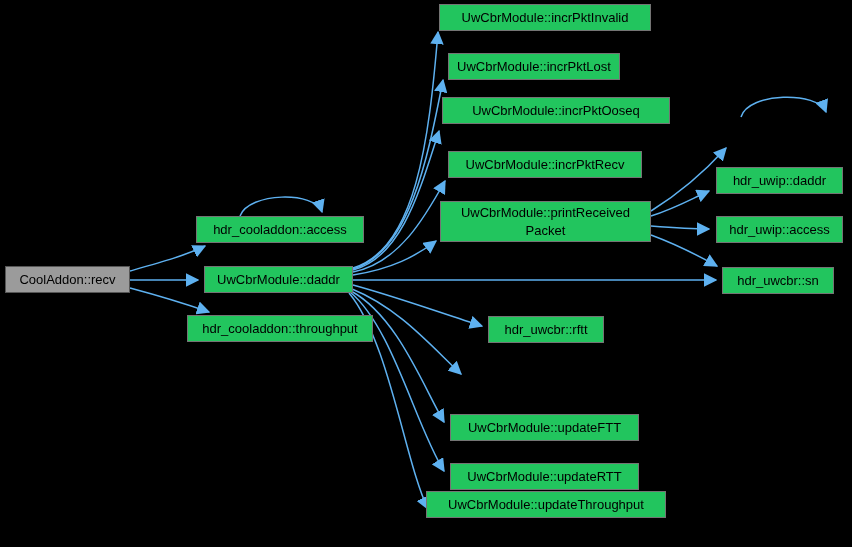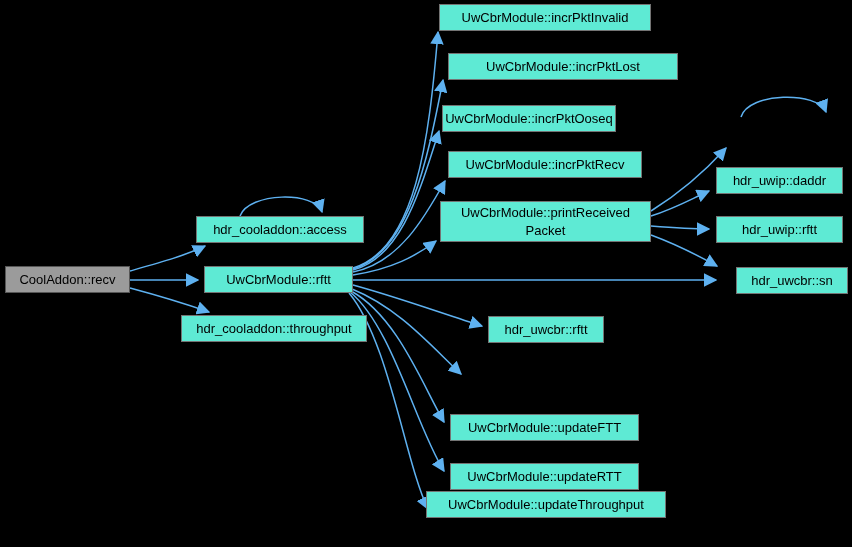--- a/index.html
+++ b/index.html
@@ -16,21 +16,21 @@
     font-family: "Liberation Sans", "DejaVu Sans", sans-serif;
   }
   #edges {
     position: absolute;
     left: 0; top: 0;
     width: 852px; height: 547px;
   }
   .node {
     position: absolute;
     box-sizing: border-box;
-    background: #5eead4;
+    background: #22c55e;
     border: 1px solid #747474;
     color: #000000;
     font-size: 13px;
     line-height: 1.35;
     display: flex;
     align-items: center;
     justify-content: center;
     text-align: center;
     white-space: pre-line;
     cursor: pointer;
@@ -74,41 +74,41 @@
     <path d="M651,216 C676,208 691,199 709,191" marker-end="url(#arrow)"></path>
     <path d="M651,226 C676,228 691,229 709,229" marker-end="url(#arrow)"></path>
     <path d="M651,235 C678,245 699,256 717,266" marker-end="url(#arrow)"></path>
     <path d="M741,117 C748,92 818,91 826,112" marker-end="url(#arrow)"></path>
   </svg>
 
   <div class="node hl" style="left:5px;   top:266px; width:125px; height:27px;">CoolAddon::recv</div>
 
   <div class="node" style="left:196px; top:216px; width:168px; height:27px;">hdr_cooladdon::access</div>
 
-  <div class="node" style="left:204px; top:266px; width:149px; height:27px;">UwCbrModule::rftt</div>
+  <div class="node" style="left:204px; top:266px; width:149px; height:27px;">UwCbrModule::daddr</div>
 
-  <div class="node" style="left:181px; top:315px; width:186px; height:27px;">hdr_cooladdon::throughput</div>
+  <div class="node" style="left:187px; top:315px; width:186px; height:27px;">hdr_cooladdon::throughput</div>
 
   <div class="node" style="left:439px; top:4px;   width:212px; height:27px;">UwCbrModule::incrPktInvalid</div>
 
-  <div class="node" style="left:448px; top:53px;  width:230px; height:27px;">UwCbrModule::incrPktLost</div>
+  <div class="node" style="left:448px; top:53px;  width:172px; height:27px;">UwCbrModule::incrPktLost</div>
 
-  <div class="node" style="left:442px; top:105px; width:174px; height:27px;">UwCbrModule::incrPktOoseq</div>
+  <div class="node" style="left:442px; top:97px; width:228px; height:27px;">UwCbrModule::incrPktOoseq</div>
 
   <div class="node" style="left:448px; top:151px; width:194px; height:27px;text-align:center;">UwCbrModule::incrPktRecv</div>
 
   <div class="node" style="left:440px; top:201px; width:211px; height:41px;">UwCbrModule::printReceived
 Packet</div>
 
 
   <div class="node" style="left:716px; top:167px; width:127px; height:27px;">hdr_uwip::daddr</div>
 
-  <div class="node" style="left:716px; top:216px; width:127px; height:27px;">hdr_uwip::rftt</div>
+  <div class="node" style="left:716px; top:216px; width:127px; height:27px;">hdr_uwip::access</div>
 
-  <div class="node" style="left:722px; top:267px; width:112px; height:27px;margin-left:14px;">hdr_uwcbr::sn</div>
+  <div class="node" style="left:722px; top:267px; width:112px; height:27px;">hdr_uwcbr::sn</div>
 
   <div class="node" style="left:488px; top:316px; width:116px; height:27px;">hdr_uwcbr::rftt</div>
 
 
   <div class="node" style="left:450px; top:414px; width:189px; height:27px;text-align:center;">UwCbrModule::updateFTT</div>
 
   <div class="node" style="left:450px; top:463px; width:189px; height:27px;">UwCbrModule::updateRTT</div>
 
   <div class="node" style="left:426px; top:491px; width:240px; height:27px;">UwCbrModule::updateThroughput</div>
 

